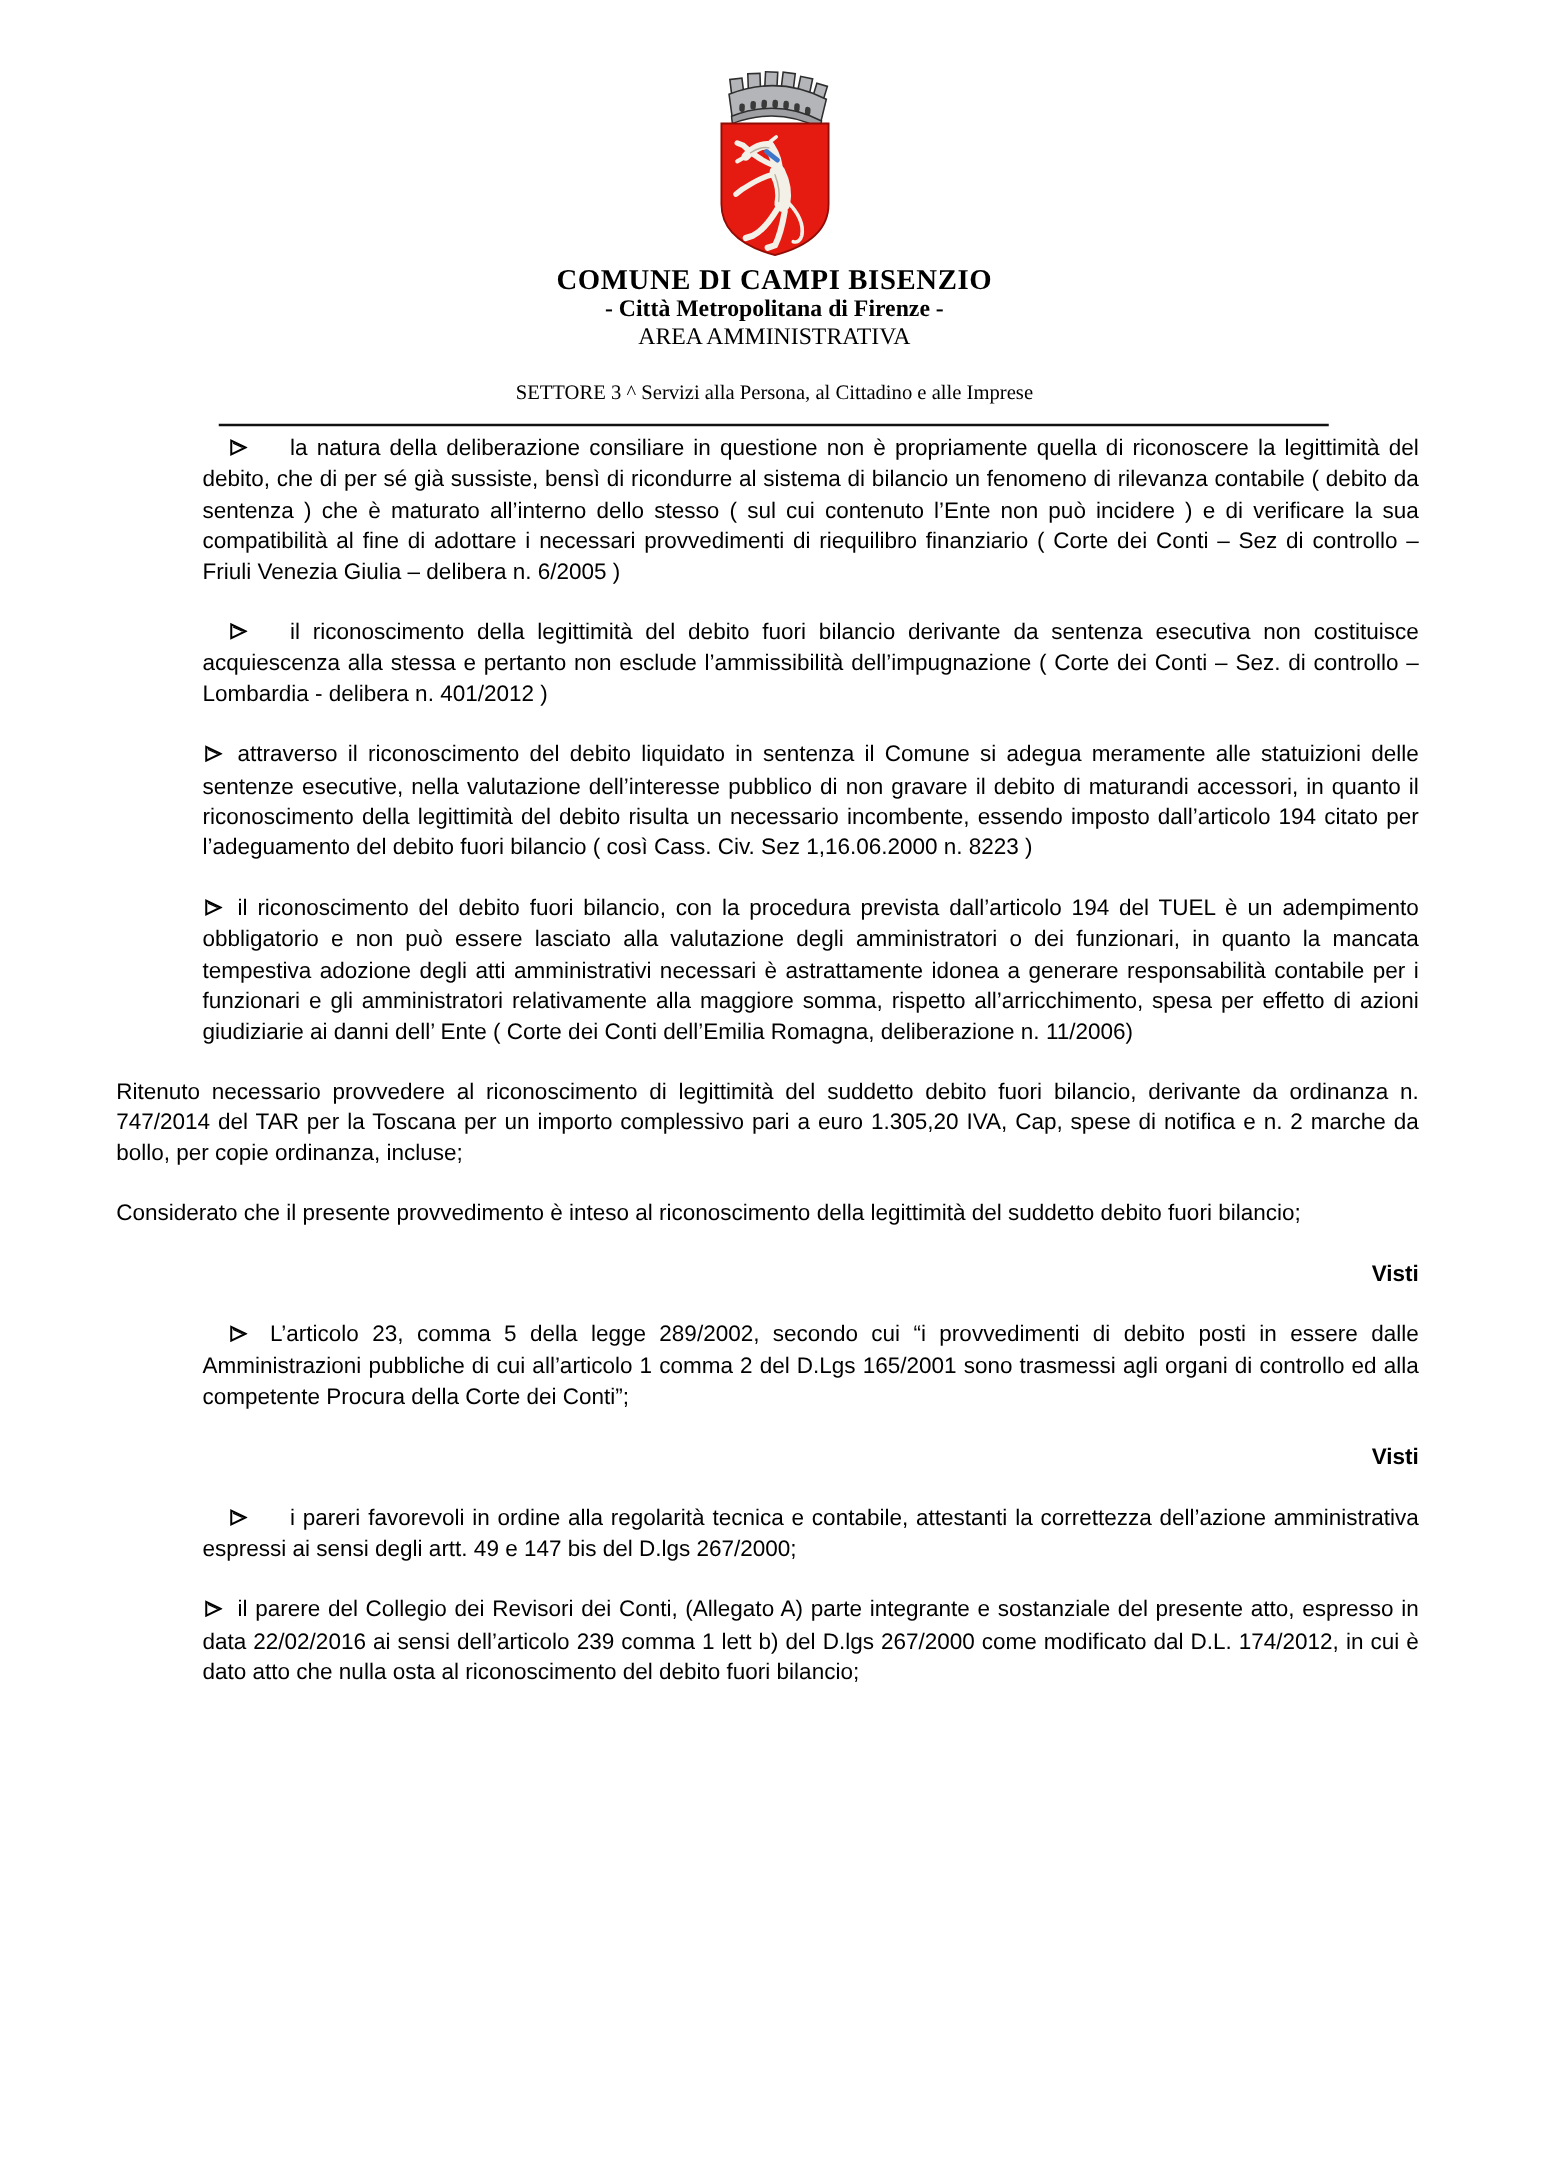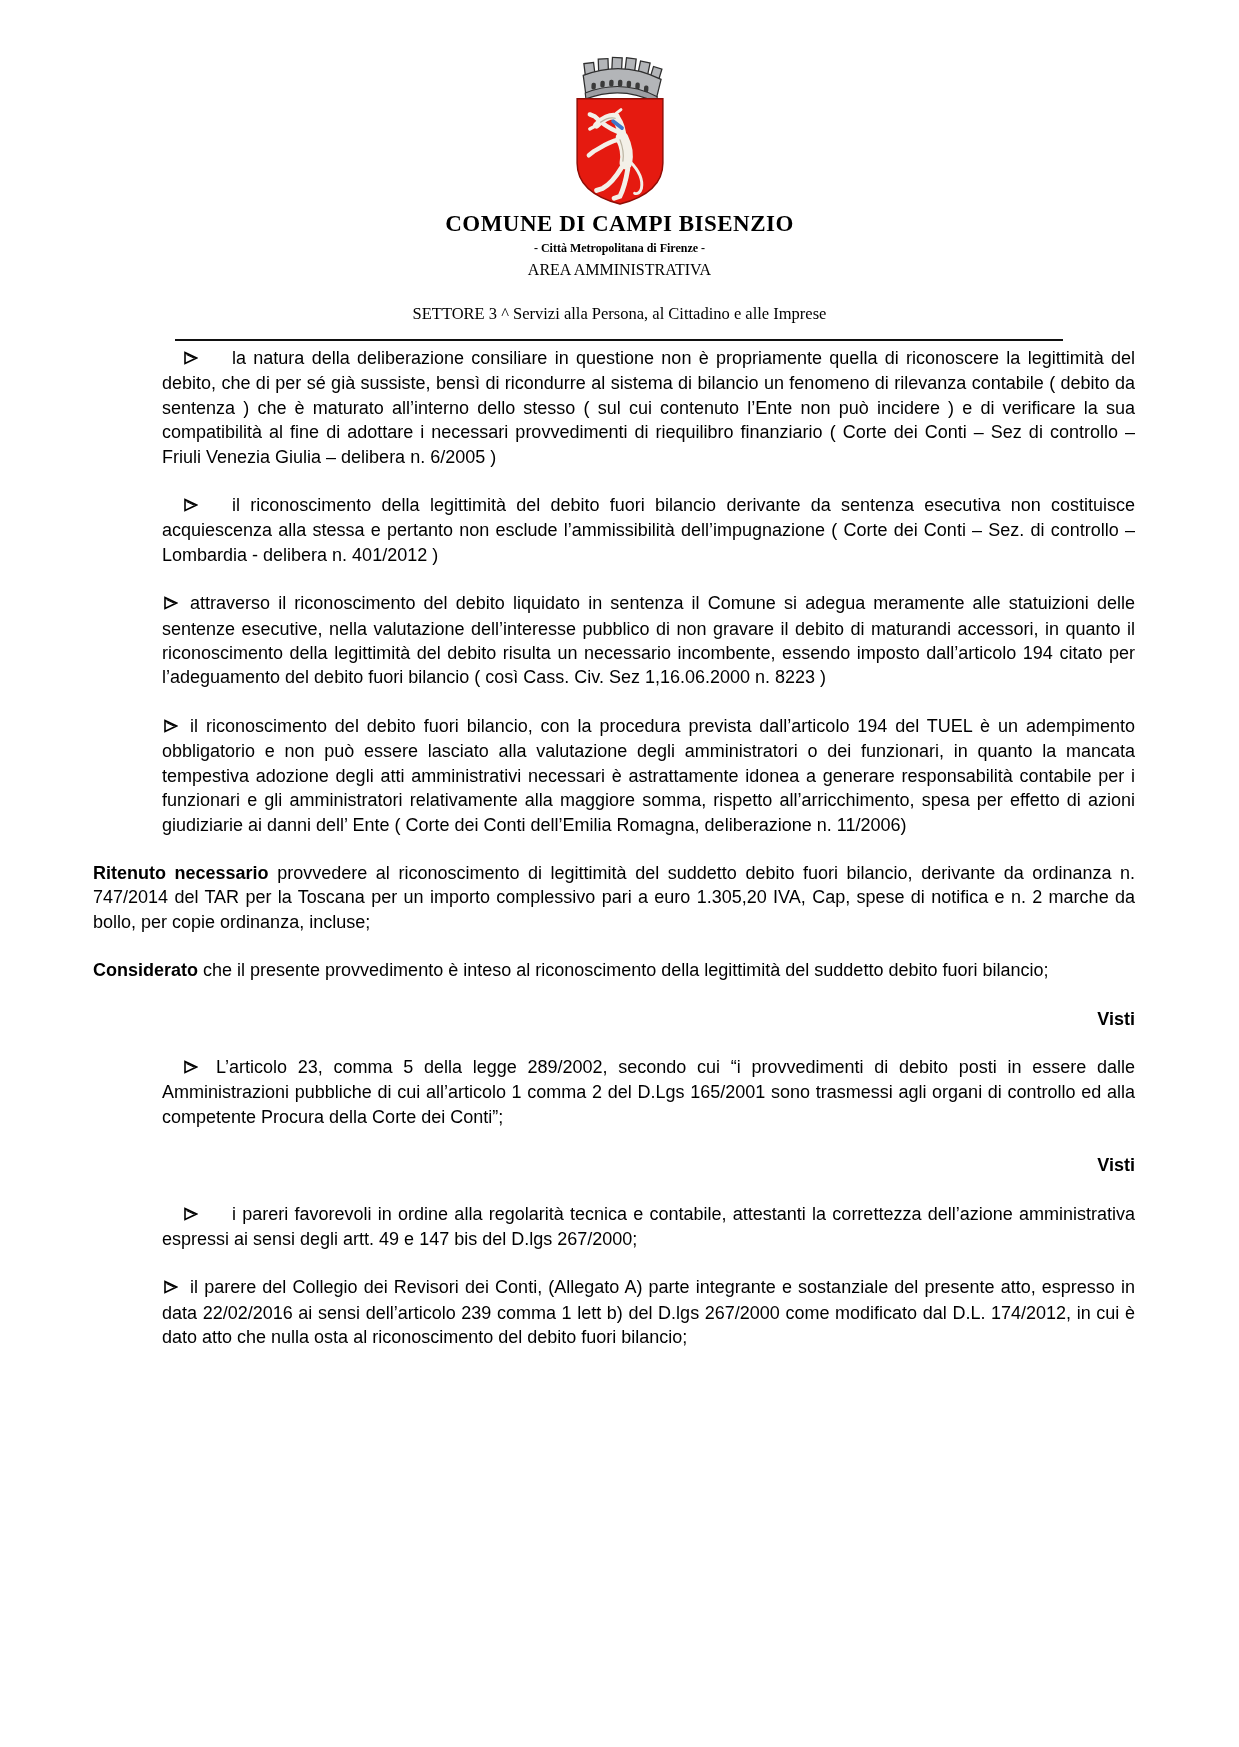--- a/index.html
+++ b/index.html
@@ -19,26 +19,26 @@
     font-family: "Liberation Serif", serif;
     font-weight: bold;
     font-size: 23px;
     line-height: 27px;
     margin-top: 4px;
     letter-spacing: 0.5px;
   }
   .org-subtitle {
     font-family: "Liberation Serif", serif;
     font-weight: bold;
-    font-size: 12px;
+    font-size: 19px;
     line-height: 22px;
   }
   .org-area {
     font-family: "Liberation Serif", serif;
-    font-size: 16px;
+    font-size: 19px;
     line-height: 21px;
   }
   .org-sector {
     font-family: "Liberation Serif", serif;
     font-size: 16.5px;
     line-height: 20px;
     margin-top: 24px;
   }
   .separator {
     width: 888px;
@@ -54,21 +54,21 @@
     text-align: justify;
   }
   .para { margin: 24px 12px 0 0; }
   .content .para:first-child { margin-top: 1px; }
   .para.bullet { margin-left: 69px; }
   .para.heading { font-weight: bold; text-align: right; }
   .glyph { display: inline-block; vertical-align: -1px; }
   .gap-wide   .glyph { margin-left: 22px; margin-right: 34px; }
   .gap-medium .glyph { margin-left: 22px; margin-right: 18px; }
   .gap-narrow .glyph { margin-left: 2px;  margin-right: 12px; }
-  .lead-word { font-weight: bold; }
+  .lead-word { font-weight: normal; }
 </style>
 </head>
 <body>
 
 <div class="page">
 
   <div class="header">
 
     <div class="crest-wrap">
       <svg width="122" height="152" viewBox="0 0 120 156" xmlns="http://www.w3.org/2000/svg">

